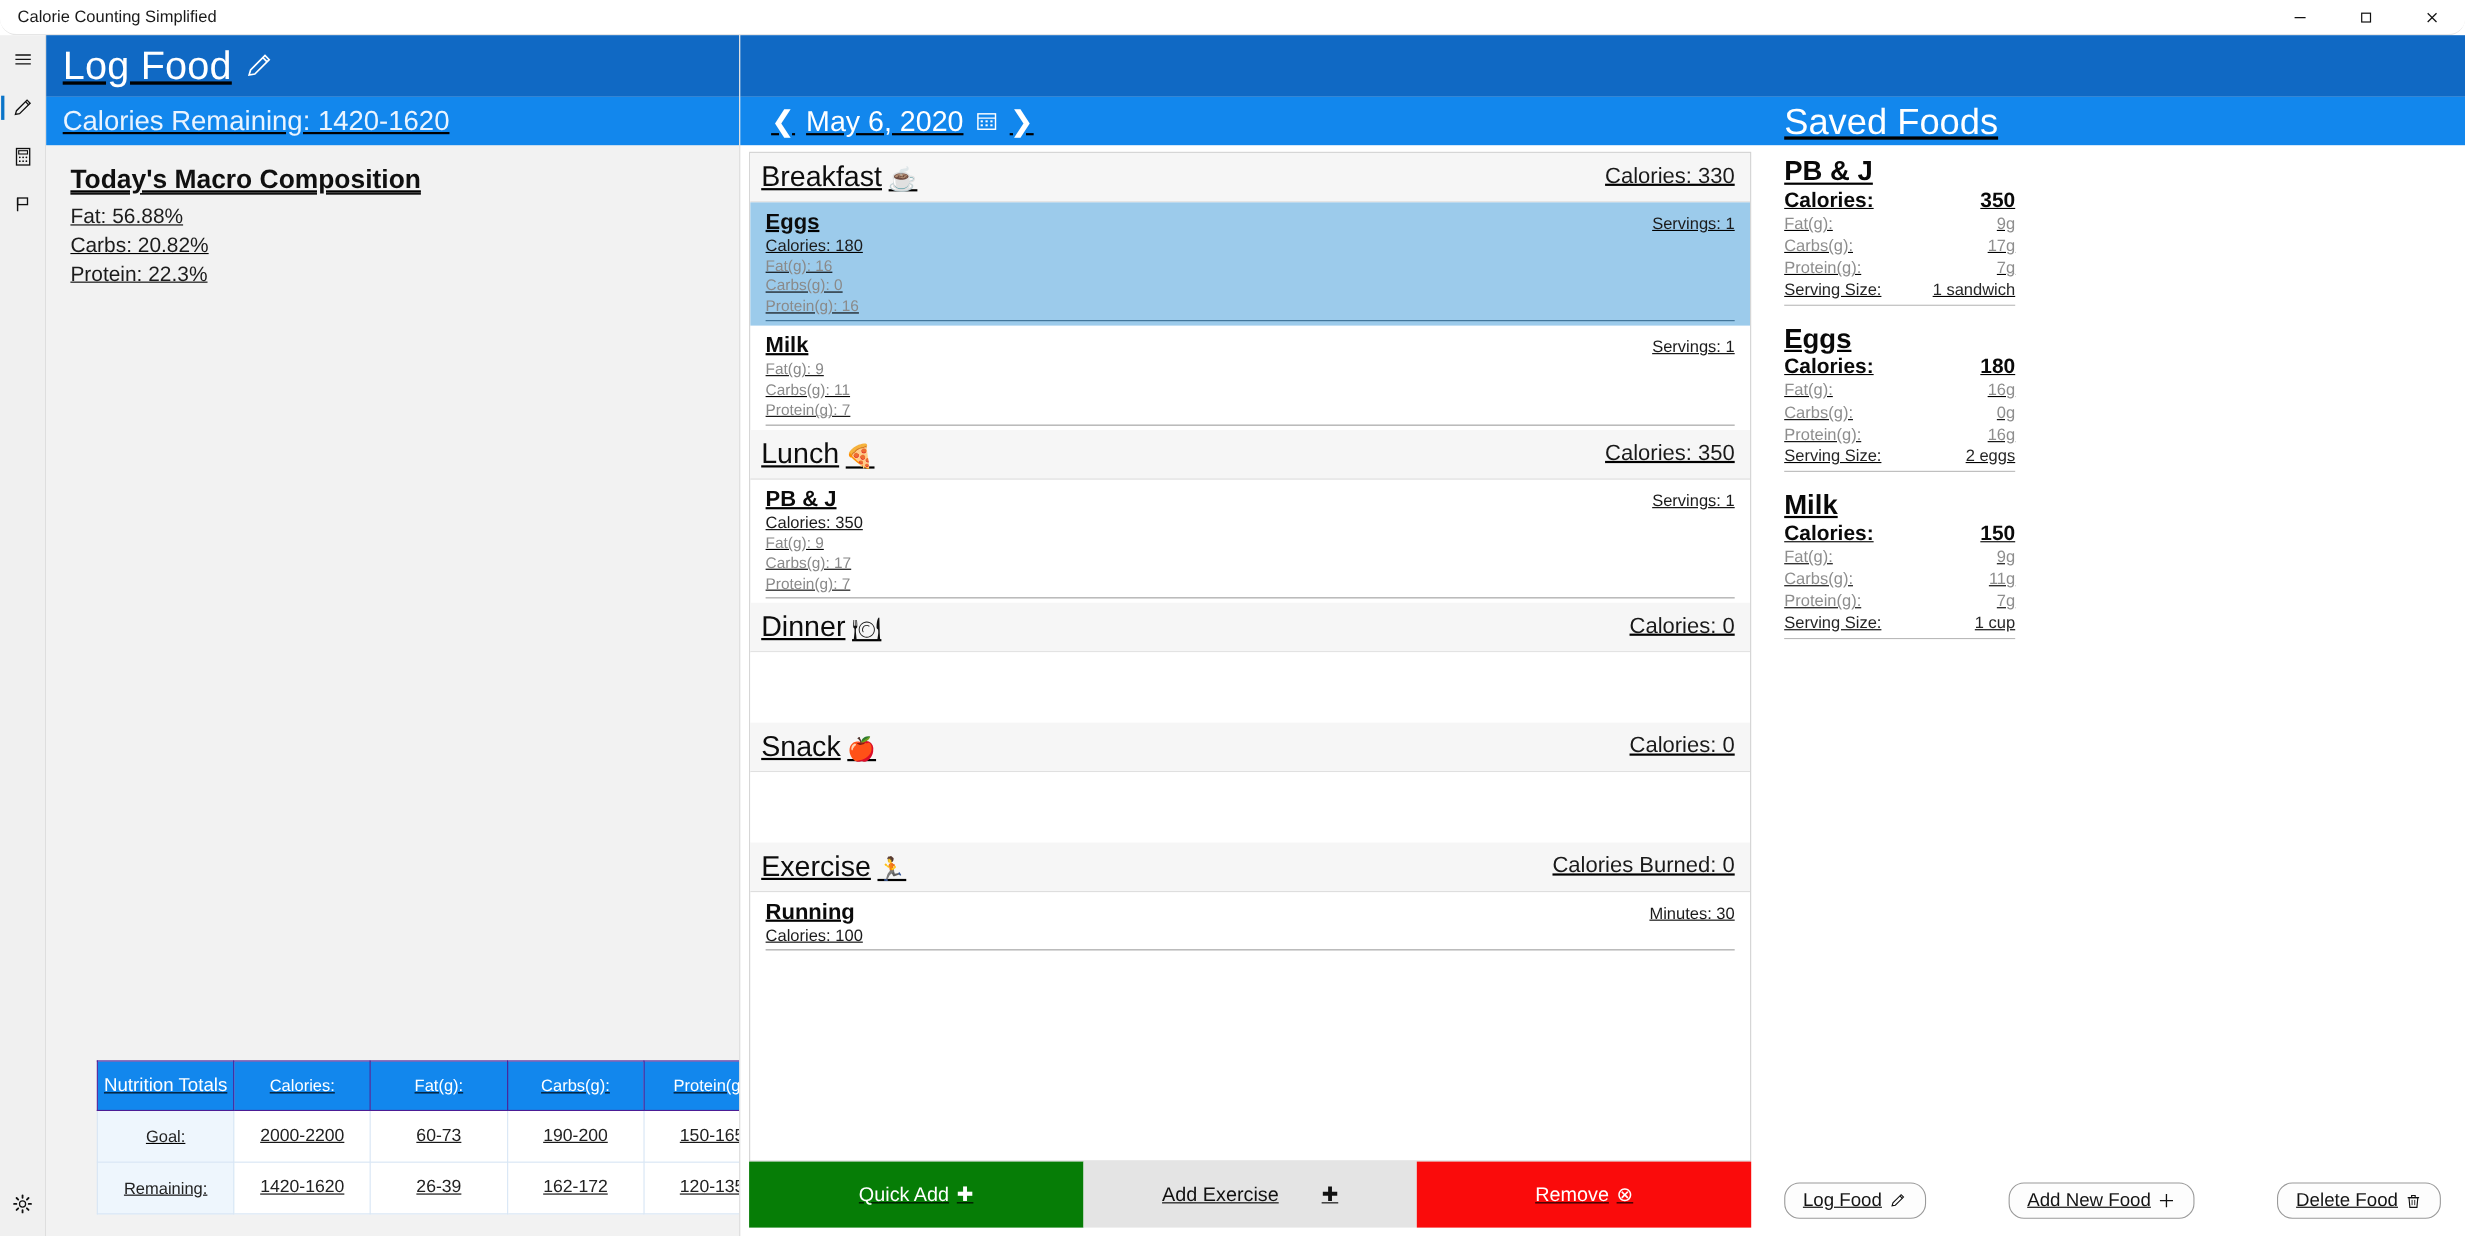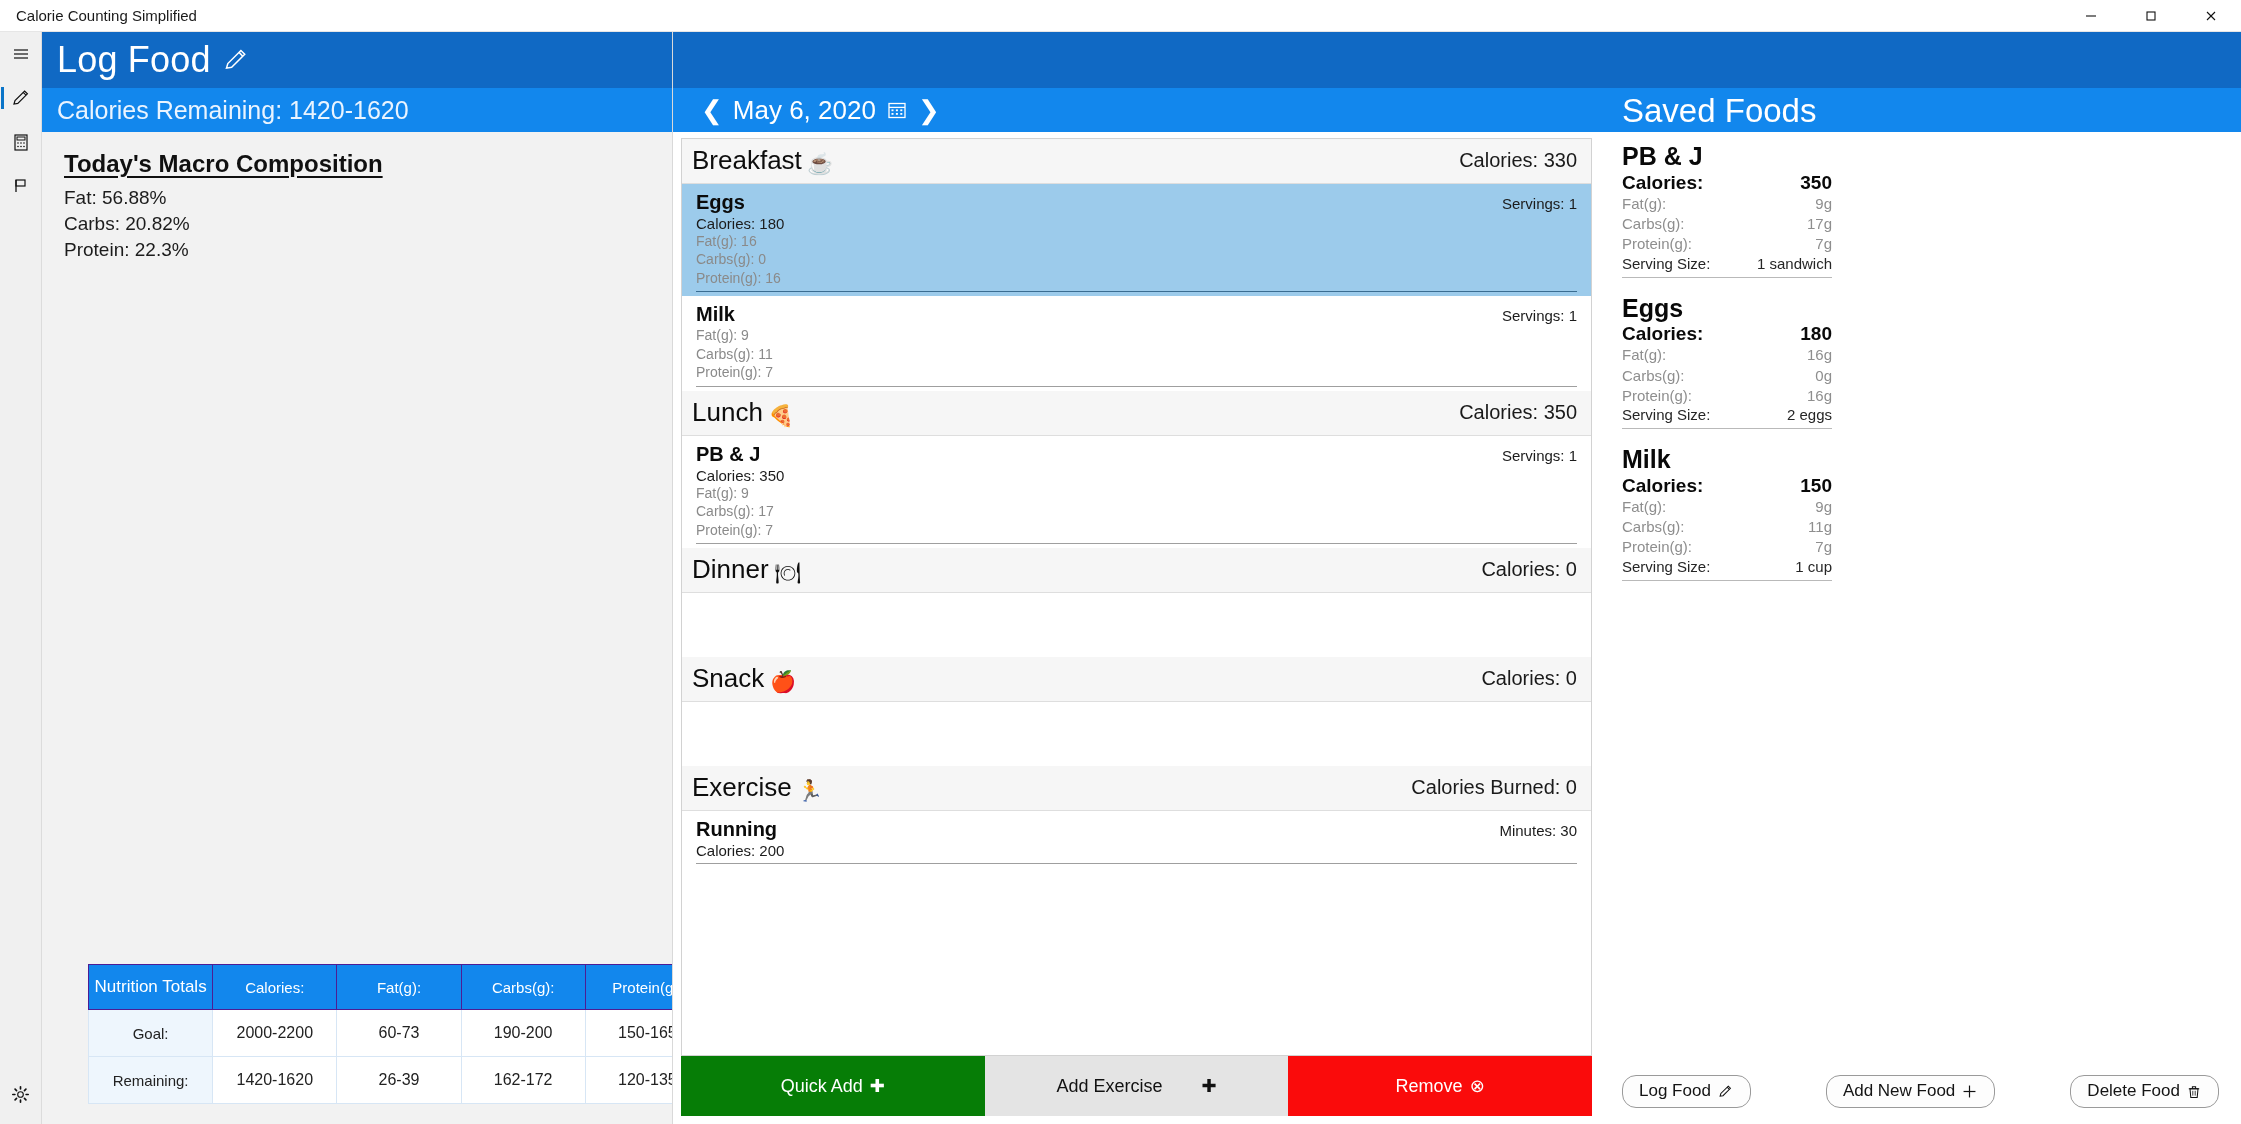--- a/index.html
+++ b/index.html
@@ -8,31 +8,32 @@
     font-family: "Liberation Sans", sans-serif;
     background: #ffffff; overflow: hidden;
   }
 
   
   .titlebar {
     height: 32px; background: #ffffff;
     display: flex; align-items: center;
     border-bottom: 1px solid #e6e6e6;
     position: relative;
+    border-radius: 15px;
   }
   .titlebar-text { font-size: 15px; color: #1a1a1a; padding-left: 16px; }
   .winbtns { margin-left: auto; display: flex; height: 32px; }
   .winbtn {
     width: 60px; height: 32px; display: flex;
     align-items: center; justify-content: center;
     font-size: 15px; color: #111;
   }
 
   
-  .shell { display: flex; height: 1092px; width: 2241px; }
+  .shell { display: flex; height: 1092px; width: 2241px; text-decoration: underline; }
 
   
   .rail {
     width: 42px; background: #f0f0f0;
     display: flex; flex-direction: column; align-items: center;
     border-right: 1px solid #dcdcdc; flex: 0 0 42px;
   }
   .rail-btn {
     width: 42px; height: 44px; display: flex;
     align-items: center; justify-content: center;
@@ -376,21 +377,21 @@
           <span>Exercise</span>
           <span class="meal-ico">🏃</span>
         </span>
         <span class="meal-cals">Calories Burned: 0</span>
       </div>
       <div class="entry">
         <div class="entry-top">
           <span class="entry-name">Running</span>
           <span class="entry-serv">Minutes: 30</span>
         </div>
-        <div class="entry-cal">Calories: 200</div>
+        <div class="entry-cal">Calories: 100</div>
         <div class="entry-rule"></div>
       </div>
 
     </div>
 
     <div class="action-row">
       <div class="act green">
         <span>Quick Add</span>
         <span>✚</span>
       </div>

